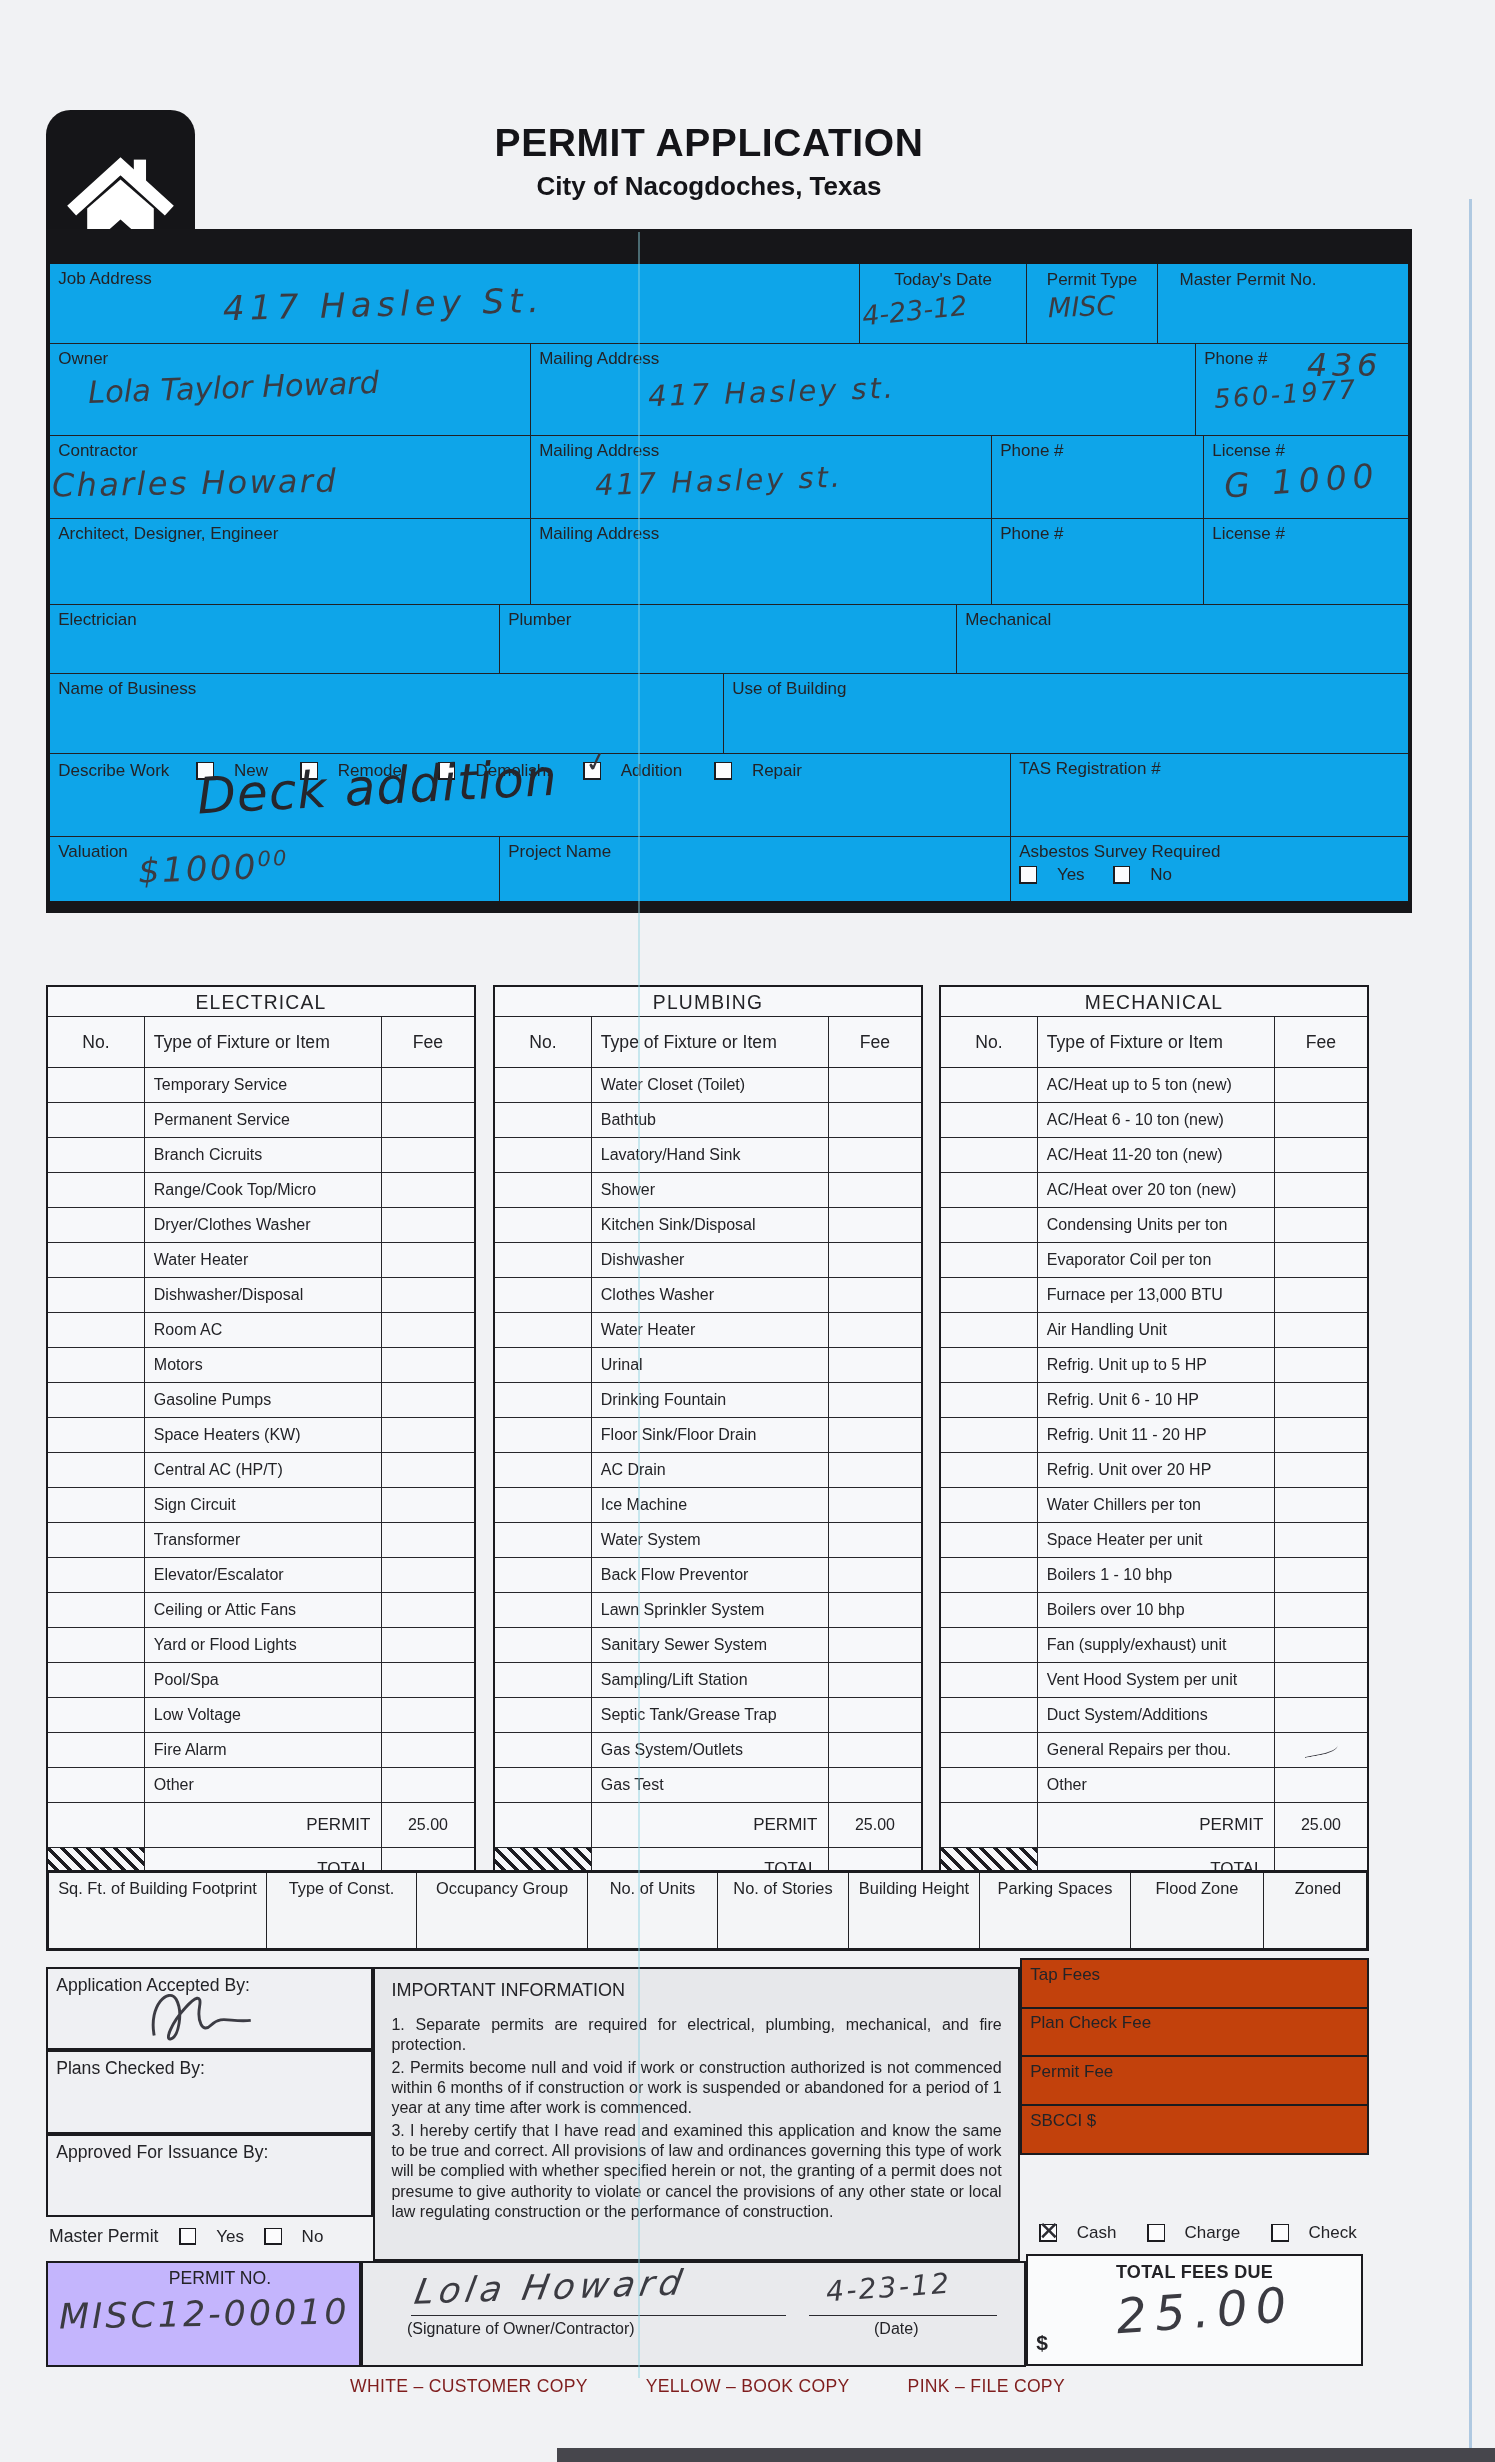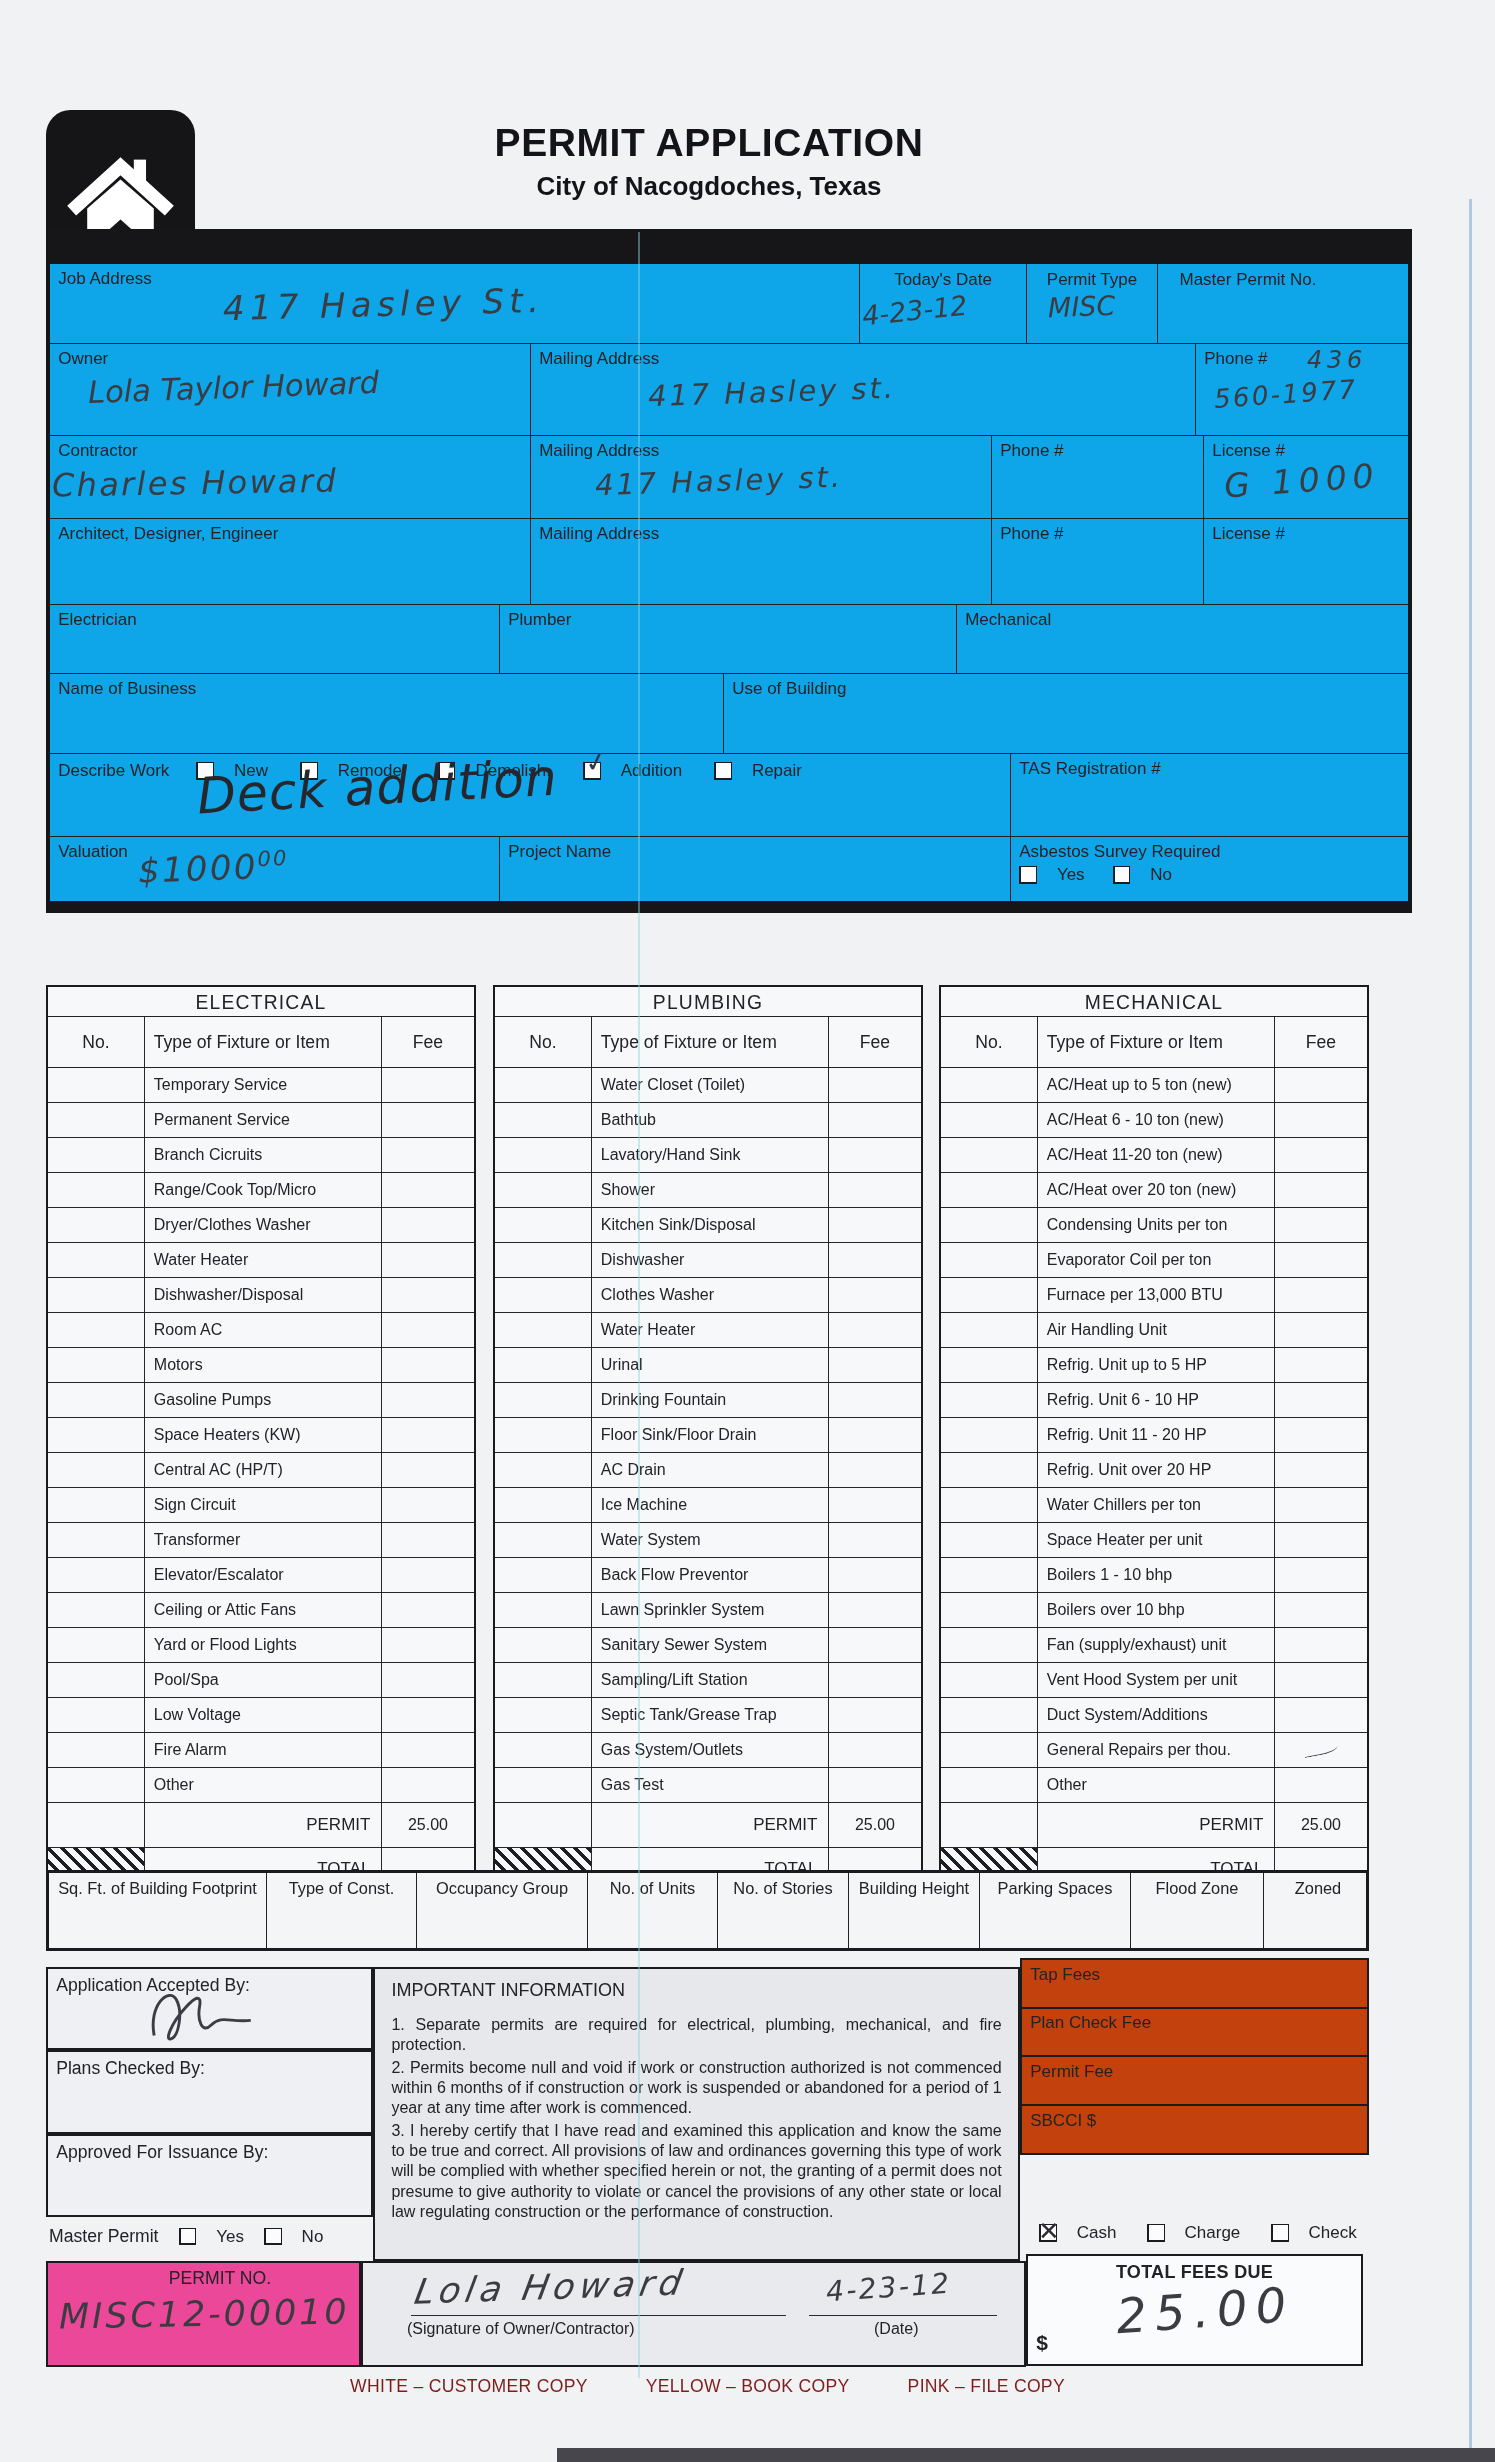--- a/index.html
+++ b/index.html
@@ -57,21 +57,21 @@
   .infobox{left:373px;top:1967px;width:647px;height:294px;border:2.3px solid #1b1b1f;background:#e7e8eb;
            padding:10.6px 16.4px 0 16.4px;}
   .info-title{font-weight:normal;font-size:18px;margin:0 0 14px 0;}
   .info-item{font-size:16px;line-height:1.27;text-align:justify;margin:0 0 2.3px 0;}
   .fees-col{left:1020px;top:1958px;width:349px;}
   .fee-box{height:51px;border:2.3px solid #1b1b1f;background:#c2410c;padding:4.7px 0 0 8.2px;font-size:17px;
            box-sizing:border-box;margin-top:-2.3px;}
   .fee-box:first-child{margin-top:0;}
   .masterrow{left:49px;top:2226px;width:324px;display:flex;align-items:center;gap:20px;font-size:17.6px;}
   .payrow{left:1039px;top:2223px;width:328px;display:flex;align-items:center;gap:30.5px;font-size:17px;}
-  .permitno-box{left:46px;top:2261px;width:315px;height:106px;border:2.9px solid #1b1b1f;background:#ec4899;padding-left:33px;}
+  .permitno-box{left:46px;top:2261px;width:315px;height:106px;border:2.9px solid #1b1b1f;background:#c4b5fd;padding-left:33px;}
   .pn-label{text-align:center;font-size:17.6px;padding-top:4.7px;}
   .sigcell{left:361px;top:2261px;width:665px;height:106px;border:2.9px solid #1b1b1f;border-left-width:2.3px;
            background:#e9eaed;}
   .sigline{position:absolute;border-bottom:1.8px solid #2a2a30;}
   .caption{position:absolute;font-size:16px;color:#232327;}
   .totalbox{left:1026px;top:2254px;width:337px;height:112px;border:2.9px solid #1b1b1f;background:#fafbfc;}
   .tf-label{text-align:center;font-weight:bold;font-size:18px;padding-top:5.9px;letter-spacing:0.3px;}
   .dollar{position:absolute;left:8.2px;bottom:9.4px;font-size:21px;font-weight:bold;}
   .copies{left:46px;top:2376px;width:1323px;display:flex;justify-content:center;gap:58px;font-size:17.6px;
           letter-spacing:0.3px;color:#7f1d1d;}
@@ -121,21 +121,21 @@
     <div class="fcell" style="width:481px">
       <span class="cell-label">Owner</span>
       <span class="hw" style="left:38px;top:26px;font-size:30.5px;transform:rotate(-2deg)">Lola Taylor Howard</span>
     </div>
     <div class="fcell grow">
       <span class="cell-label">Mailing Address</span>
       <span class="hw" style="left:117px;top:30.5px;font-size:29px;letter-spacing:2.9px;transform:rotate(-2deg)">417 Hasley st.</span>
     </div>
     <div class="fcell last" style="width:212px">
       <span class="cell-label">Phone #</span>
-      <span class="hw" style="left:111px;top:2.3px;font-size:24px;letter-spacing:4.7px">436</span>
+      <span class="hw" style="left:111px;top:2.3px;font-size:32px;letter-spacing:4.7px">436</span>
       <span class="hw" style="left:17.6px;top:35px;font-size:26px;letter-spacing:2.3px;transform:rotate(-4deg)">560-1977</span>
     </div>
   </div>
 
   <div class="frow" style="height:82px">
     <div class="fcell" style="width:481px">
       <span class="cell-label">Contractor</span>
       <span class="hw" style="left:2.3px;top:28px;font-size:32px;letter-spacing:2.3px;transform:rotate(-1deg)">Charles Howard</span>
     </div>
     <div class="fcell" style="width:461px">

